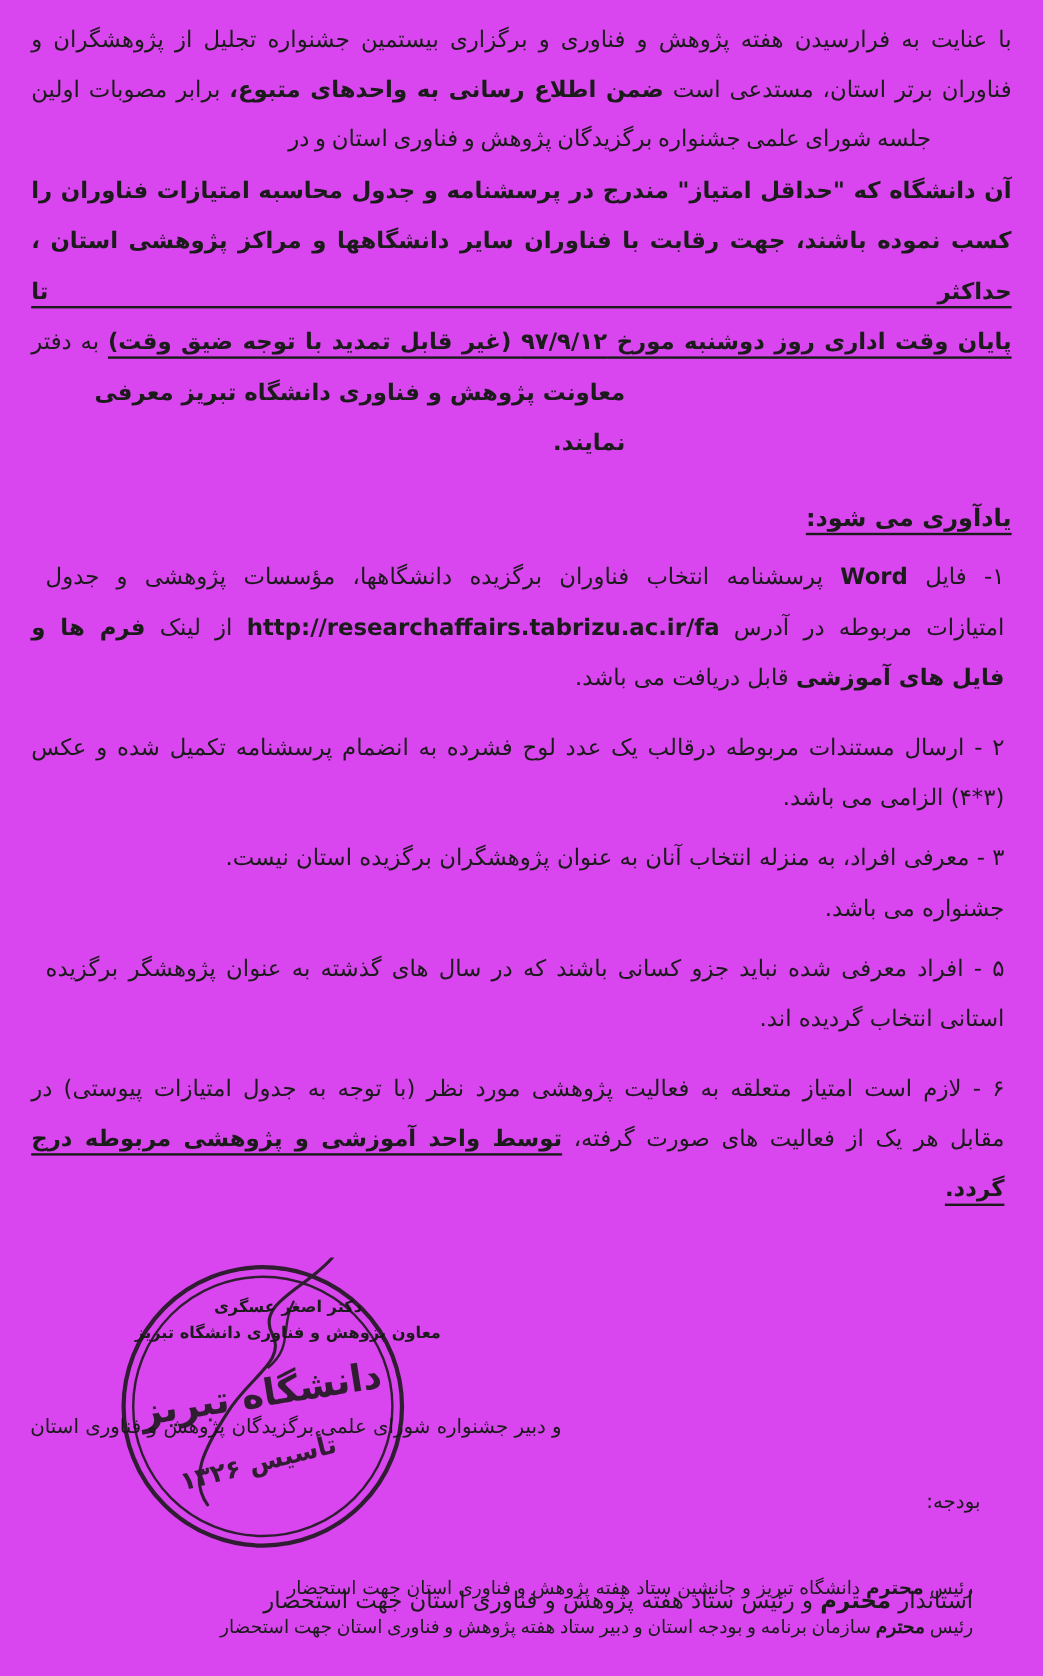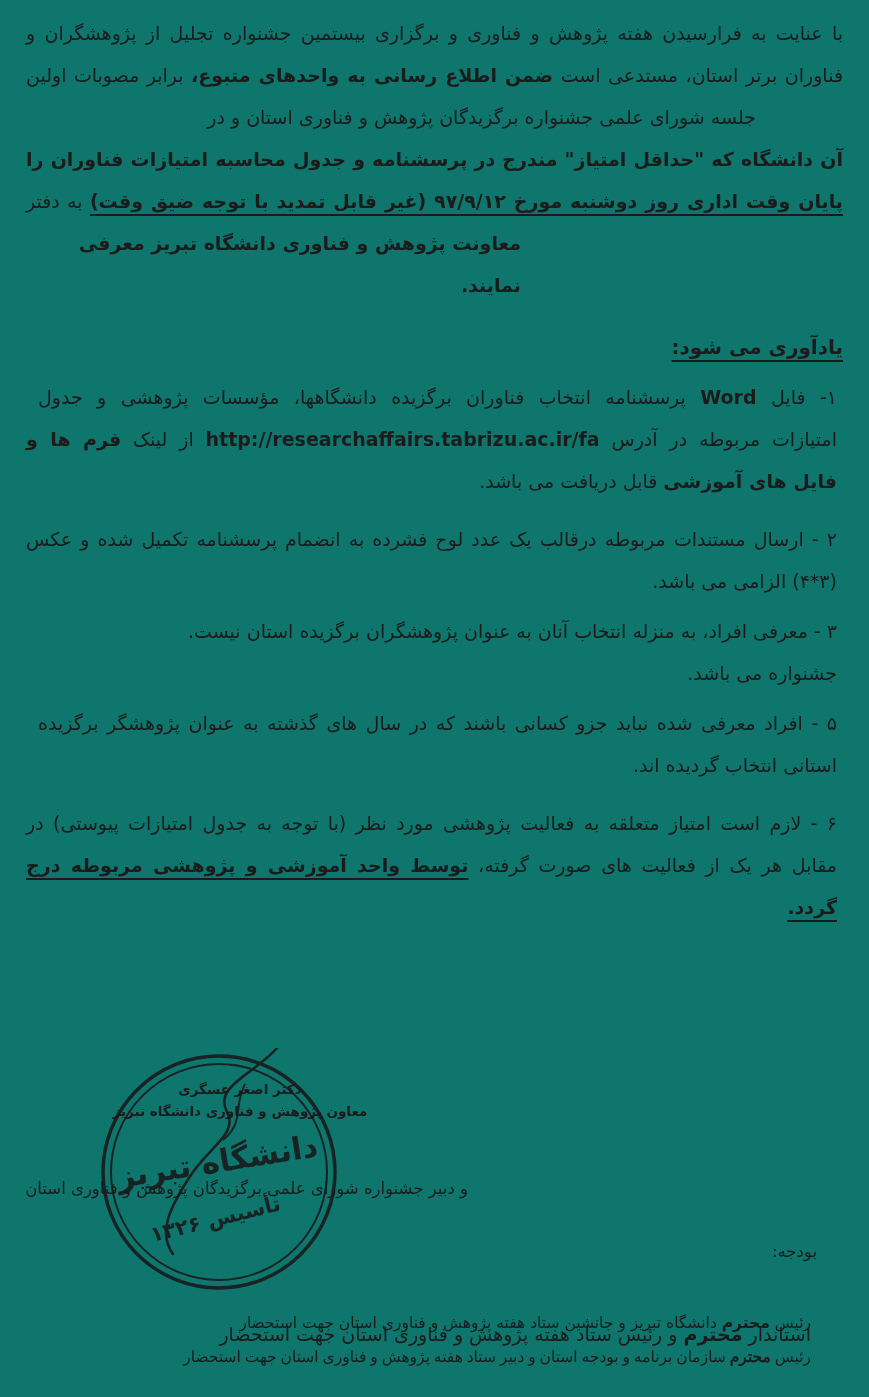--- a/index.html
+++ b/index.html
@@ -1,33 +1,33 @@
 <!DOCTYPE html>
 <html lang="fa" dir="rtl"><head>
 <meta charset="utf-8">
 <style>
   html,body{margin:0;padding:0;background:#e8e8e8;}
   .page{
     position:relative;
     width:869px;height:1397px;
-    background:#0f766e;
+    background:#d946ef;
     font-family:"DejaVu Sans", sans-serif;
     color:#1b1b1b;
     direction:rtl;
     overflow:hidden;
     margin:0 auto;
   }
   .body-text{position:absolute;top:12px;right:26px;left:26px;}
   .ln{margin:0;font-size:19px;line-height:42px;}
   .just{text-align:justify;text-align-last:justify;}
   .rt{text-align:right;text-align-last:right;}
   .b{font-weight:bold;}
   .u{text-decoration:underline;text-decoration-thickness:2px;text-underline-offset:6px;}
   .heading{font-size:20px;font-weight:bold;margin-top:20px;margin-left:0;}
-  .indent-mid{margin-right:87px;}
+  .indent-mid{margin-right:67px;font-family:Liberation Serif, serif;}
   .indent-big{margin-right:322px;}
   .item{margin-right:6px;}
   .gap-sm{margin-top:8px;margin-left:12px;}
   .gap-md{margin-top:16px;}
   .gap-xs{margin-top:6px;}
   .ltr{direction:ltr;unicode-bidi:embed;}
   
   .abs{position:absolute;margin:0;}
   .sig-name{top:1079px;left:110px;width:260px;text-align:center;font-size:13.5px;font-weight:bold;line-height:20px;}
   .sig-title1{top:1101px;left:85px;width:310px;text-align:center;font-size:13.5px;font-weight:bold;line-height:20px;}
@@ -44,20 +44,21 @@
 
 <div class="page">
 
   <div class="body-text">
 
     <p class="ln just">با عنایت به فرارسیدن هفته پژوهش و فناوری و برگزاری بیستمین جشنواره تجلیل از پژوهشگران و</p>
     <p class="ln just"><span>فناوران برتر استان، مستدعی است </span><span class="b">ضمن اطلاع رسانی به واحدهای متبوع،</span><span> برابر مصوبات اولین</span></p>
     <p class="ln rt indent-mid">جلسه شورای علمی جشنواره برگزیدگان پژوهش و فناوری استان و در</p>
 
     <p class="ln just b">آن دانشگاه که "حداقل امتیاز" مندرج در پرسشنامه و جدول محاسبه امتیازات فناوران را</p>
+    <p class="ln just b"><span>کسب نموده باشند، جهت رقابت با فناوران سایر دانشگاهها و مراکز پژوهشی استان ، </span><span class="u">حداکثر تا</span></p>
     <p class="ln just"><span class="b u">پایان وقت اداری روز دوشنبه مورخ ۹۷/۹/۱۲ (غیر قابل تمدید با توجه ضیق وقت)</span><span> به دفتر</span></p>
     <p class="ln rt b indent-big">معاونت پژوهش و فناوری دانشگاه تبریز معرفی نمایند.</p>
 
     <p class="ln rt heading"><span class="u">یادآوری می شود:</span></p>
 
     <p class="ln just item gap-sm"><span>۱- فایل </span><span class="b ltr" dir="ltr">Word</span><span> پرسشنامه انتخاب فناوران برگزیده دانشگاهها، مؤسسات پژوهشی و جدول</span></p>
     <p class="ln just item"><span>امتیازات مربوطه در آدرس </span><span class="b ltr" dir="ltr">http://researchaffairs.tabrizu.ac.ir/fa</span><span> از لینک </span><span class="b">فرم ها و</span></p>
     <p class="ln rt item"><span class="b">فایل های آموزشی</span><span> قابل دریافت می باشد.</span></p>
 
     <p class="ln just item gap-md">۲ - ارسال مستندات مربوطه درقالب یک عدد لوح فشرده به انضمام پرسشنامه تکمیل شده و عکس</p>

